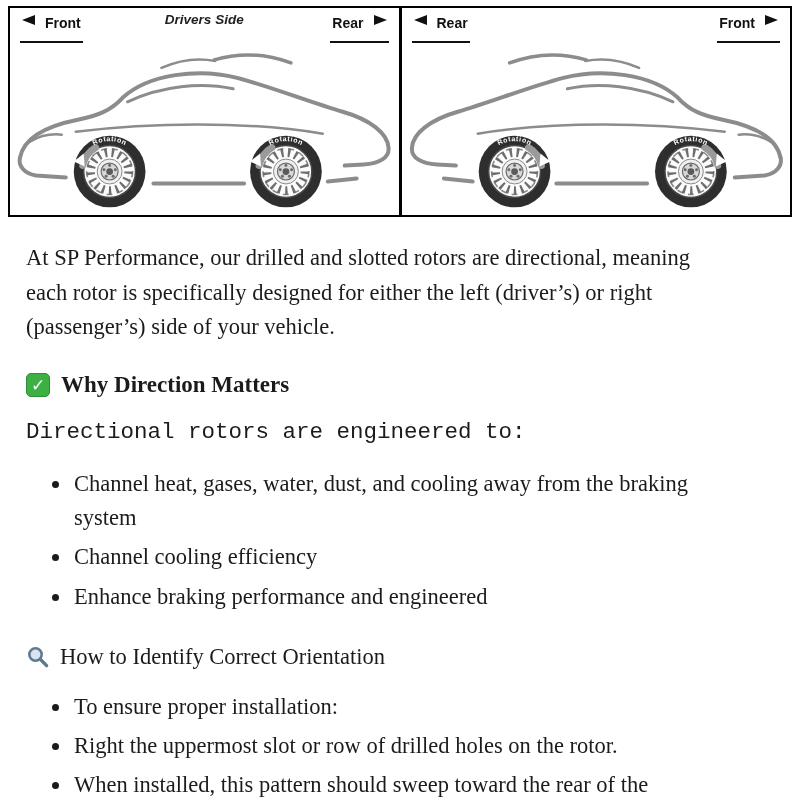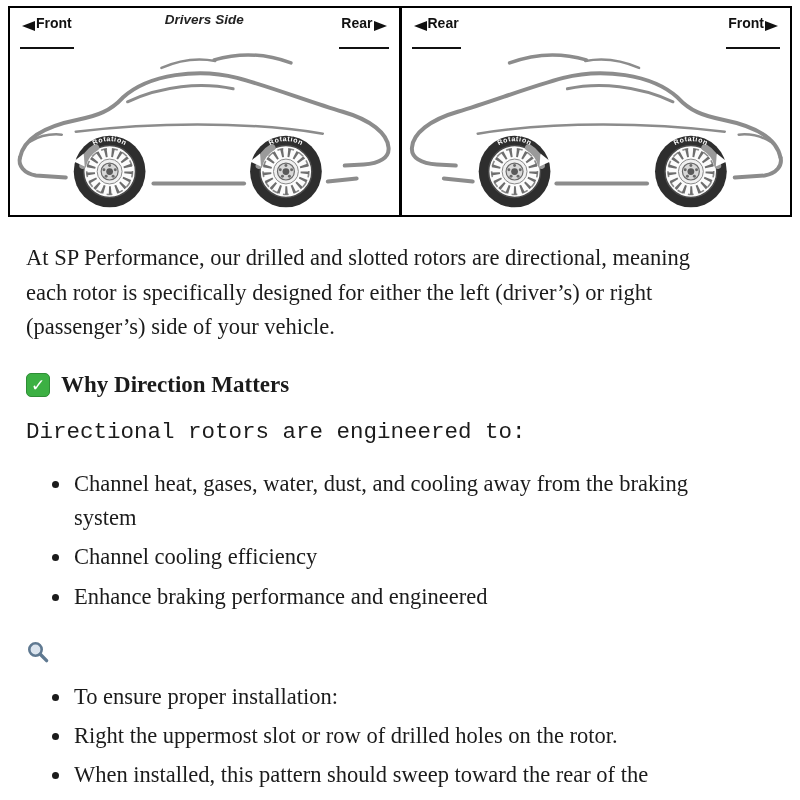--- a/index.html
+++ b/index.html
@@ -4,21 +4,21 @@
 <style>
   * { box-sizing: border-box; }
   html,body { margin:0; padding:0; background:#ffffff; }
   .page { width:800px; min-height:800px; background:#fff; font-family:"Liberation Serif", serif; color:#1b1b1b; }
 
   
   .diagram { display:flex; margin:6px 8px 0 8px; }
   .panel { position:relative; flex:1 1 50%; border:2px solid #000; background:#fff; }
   .panel + .panel { border-left-width:2px; margin-left:-1px; }
   .panel-header { position:absolute; top:7px; left:10px; right:10px; display:flex; justify-content:space-between; align-items:flex-start; z-index:2; }
-  .dir { display:inline-flex; align-items:flex-end; gap:1px; padding:0 2px 16px 2px; border-bottom:2.5px solid #111;
+  .dir { display:inline-flex; align-items:flex-start; gap:10px; padding:0 2px 10px 2px; border-bottom:2.5px solid #111;
          font:bold 14px "Liberation Sans", sans-serif; color:#111; }
   .tri { width:0; height:0; border-top:5px solid transparent; border-bottom:5px solid transparent; }
   .tri-left  { border-right:13px solid #111; }
   .tri-right { border-left:13px solid #111; }
   .panel-center { position:absolute; left:0; right:0; top:3px; text-align:center; pointer-events:none; z-index:1; }
   .panel-title { font:bold 21px "Liberation Sans", sans-serif; color:#0d0d0d; }
   .panel-subtitle { font:bold italic 13.5px "Liberation Sans", sans-serif; color:#222; margin-top:1px; }
   .car-svg { display:block; width:100%; height:auto; margin-top:38px; }
   .rot-text { font:bold 7px "Liberation Sans", sans-serif; fill:#ffffff; letter-spacing:.6px; }
 
@@ -212,20 +212,21 @@
       <li>Channel heat, gases, water, dust, and cooling away from the braking system</li>
       <li>Channel cooling efficiency</li>
       <li>Enhance braking performance and engineered</li>
     </ul>
 
     <h3 class="h-search">
       <svg class="mag-icon" width="24" height="24" viewBox="0 0 24 24" aria-hidden="true">
         <circle cx="9.5" cy="9.5" r="6.2" fill="#dbe4ee" stroke="#5f7991" stroke-width="2.6"></circle>
         <line x1="14.3" y1="14.3" x2="20.6" y2="20.6" stroke="#5f7991" stroke-width="3.4" stroke-linecap="round"></line>
       </svg>
+      <span>How to Identify Correct Orientation</span>
     </h3>
 
     <ul>
       <li>To ensure proper installation:</li>
       <li>Right the uppermost slot or row of drilled holes on the rotor.</li>
       <li>When installed, this pattern should sweep toward the rear of the vehicle.</li>
     </ul>
 
   </div>
 </div>

